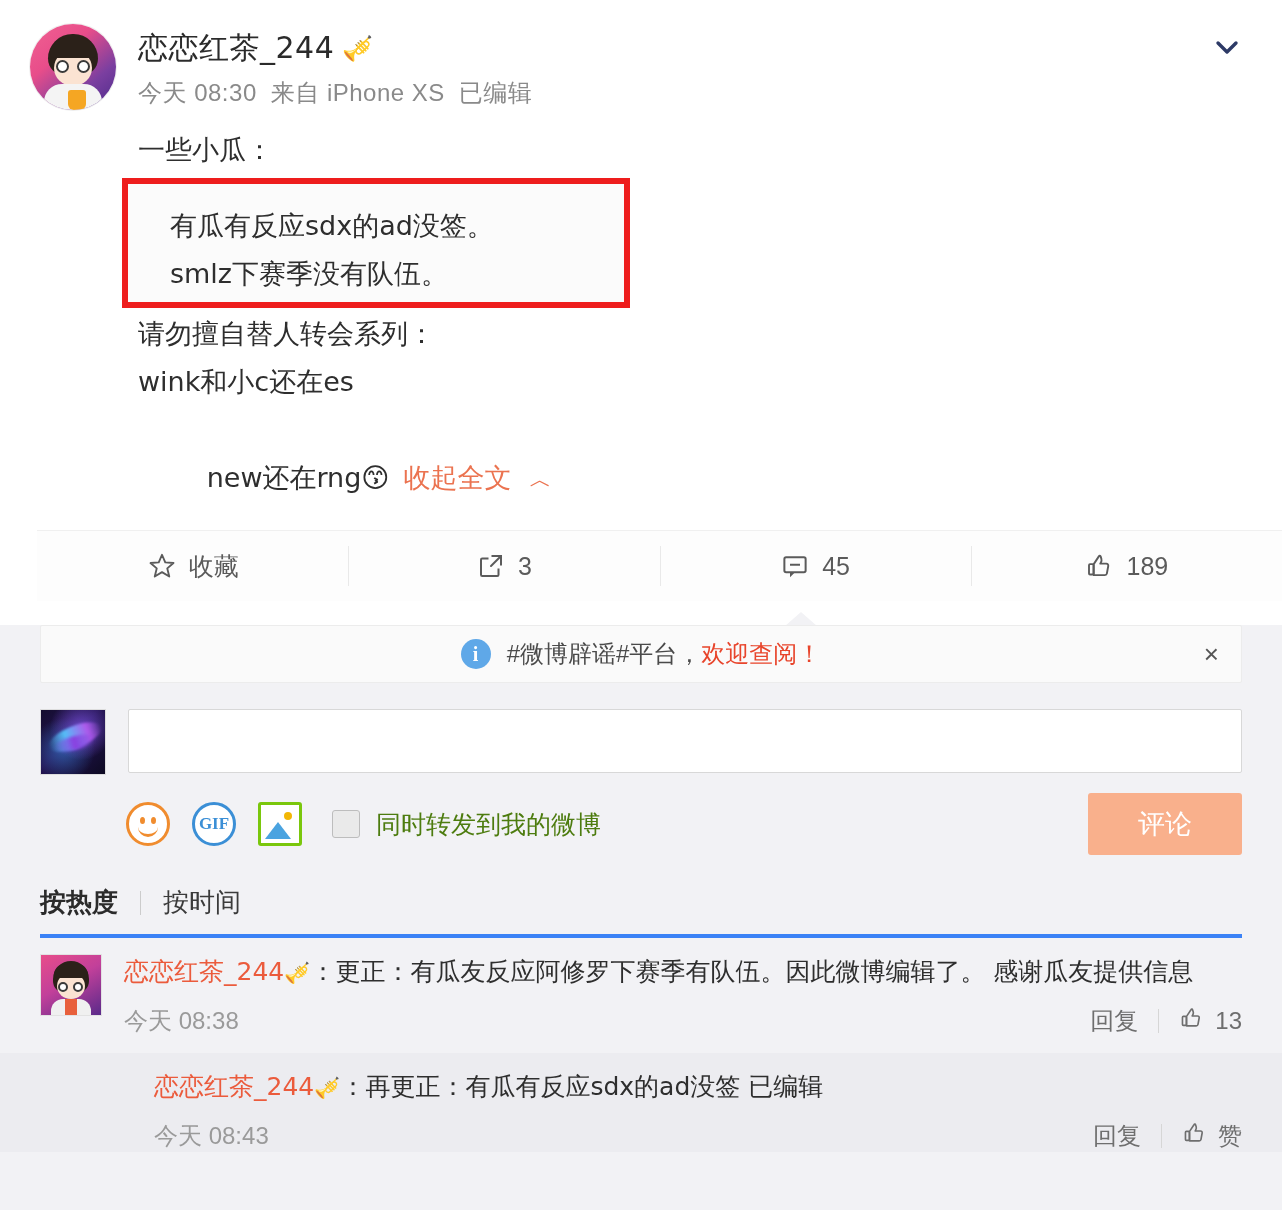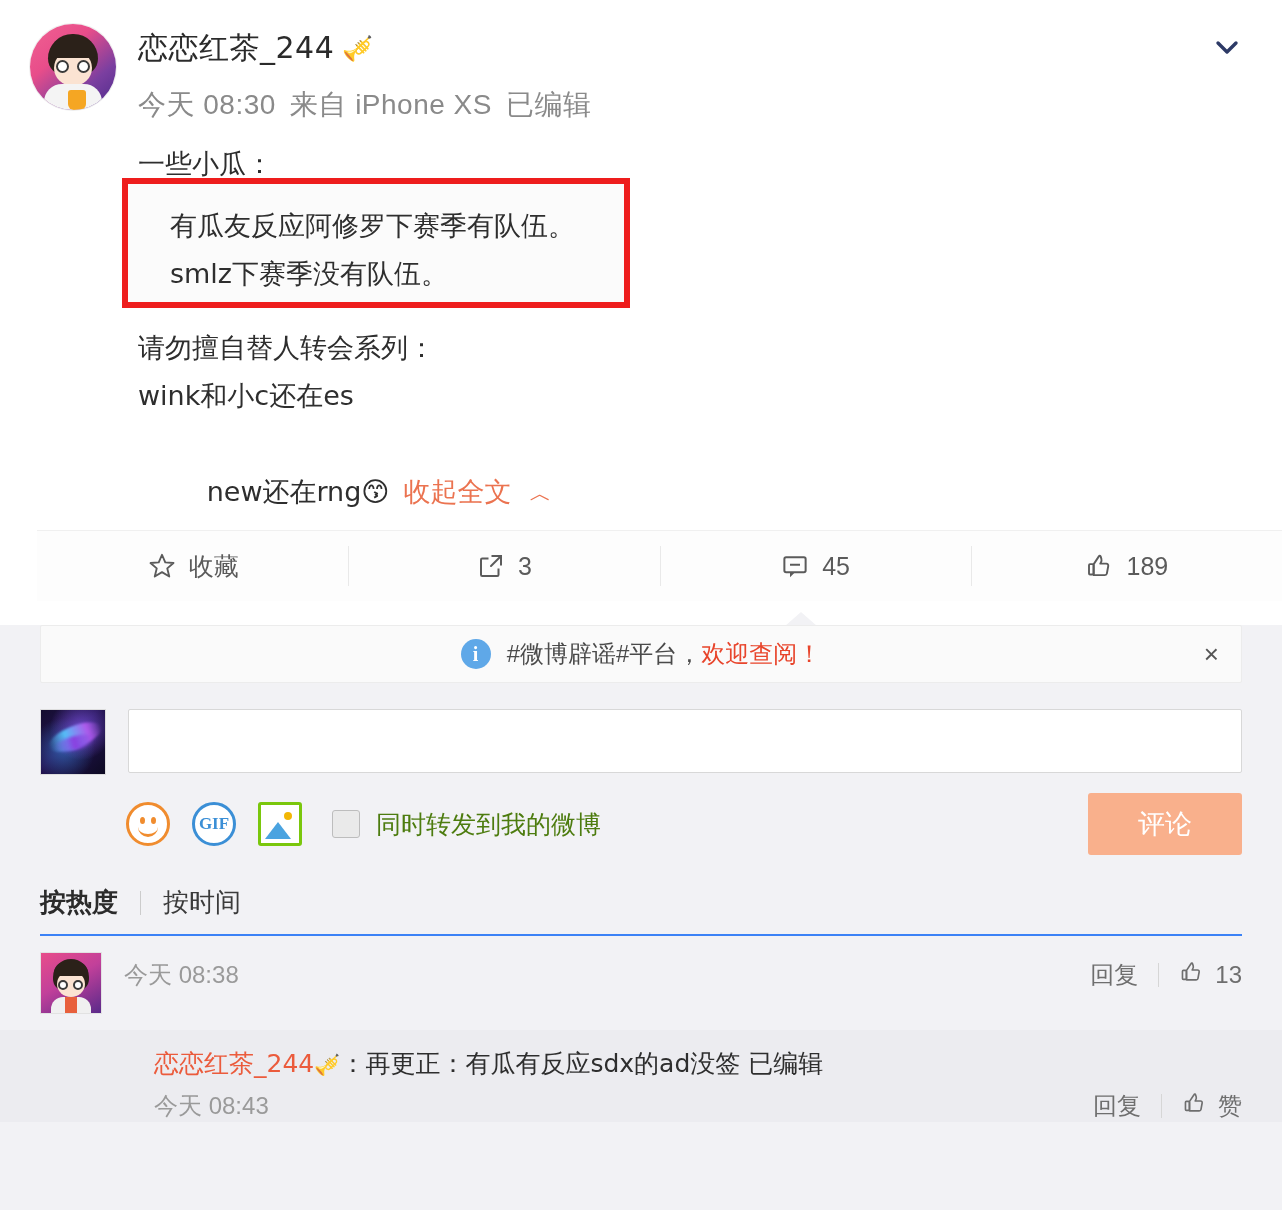--- a/index.html
+++ b/index.html
@@ -63,21 +63,21 @@
   }
 
   .head-meta { margin-left: 22px; padding-top: 4px; }
   .uname-row { display: flex; align-items: center; }
   .uname {
     font-size: 30px; color: #2b2b2b; letter-spacing: .5px;
     font-family: "DejaVu Sans", "Liberation Sans", sans-serif;
   }
   .badge-emoji { margin-left: 8px; font-size: 25px; line-height: 1; }
   .post-time {
-    margin-top: 17px; font-size: 28px; color: #8a8a8a; letter-spacing: .5px;
+    margin-top: 8px; font-size: 24px; color: #8a8a8a; letter-spacing: .5px;
   }
   .post-time .sep { display:inline-block; width: 14px; }
 
   .chevron-top {
     position: absolute; right: 38px; top: 30px;
     width: 34px; height: 34px; cursor: pointer;
   }
   .chevron-top svg { display:block; }
 
   
@@ -234,21 +234,21 @@
     margin-left: auto;
     width: 154px; height: 62px; background: #f9b08c;
     color: #fff; font-size: 27px;
     display: flex; align-items: center; justify-content: center;
     border-radius: 3px; cursor: pointer; border: none;
     font-family: "DejaVu Sans", "Liberation Sans", sans-serif;
   }
 
   .sort-row {
     margin: 30px 40px 0 40px; padding-bottom: 14px;
-    border-bottom: 2px solid #3b82f6;
+    border-bottom: 4px solid #3b82f6;
     display: flex; align-items: center;
     font-size: 26px;
   }
   .sort-tab { color: #3b3b3b; cursor: pointer; }
   .sort-tab.active { font-weight: bold; color: #2b2b2b; }
   .sort-div { width: 1px; height: 24px; background: #ccc; margin: 0 22px; }
 
   
   .cmt { display: flex; padding: 16px 40px 0 40px; }
   .cmt-av {
@@ -265,21 +265,21 @@
   .cmt-av .torso i { position:absolute; left: 14px; top: 0; width: 12px; height: 16px; background: #e8603c; }
 
   .cmt-main { flex: 1; margin-left: 22px; min-width: 0; }
   .cmt-text {
     font-size: 25px; line-height: 36px; color: #2e2e2e;
     font-family: "DejaVu Sans", "Liberation Sans", sans-serif;
   }
   .cmt-user { color: #eb5b3c; cursor: pointer; }
   .cmt-badge { font-size: 21px; }
   .cmt-foot {
-    display: flex; align-items: center; margin-top: 7px;
+    display: flex; align-items: center; margin-top: 14px;
     font-size: 24px; color: #9a9a9a;
   }
   .cmt-time { }
   .cmt-actions { margin-left: auto; display: flex; align-items: center; color: #6e6e6e; }
   .cmt-actions .reply { cursor: pointer; }
   .cmt-actions .vdiv { width: 1px; height: 24px; background: #d6d6d6; margin: 0 20px; }
   .cmt-actions .likew { display: flex; align-items: center; cursor: pointer; text-align: right; }
   .cmt-actions .likew .lbl { margin-left: 10px; }
 
   .cmt-reply-block { background: #ececf0; margin: 16px 0 0 0; }
@@ -325,21 +325,21 @@
       <div class="line">一些小瓜：</div>
       <div class="gap-block"></div>
       <div class="line">请勿擅自替人转会系列：</div>
       <div class="line">wink和小c还在es</div>
       <div class="line">
         <span>new还在rng</span><span>😙</span><span class="collapse-link">收起全文</span><span class="collapse-caret">︿</span>
       </div>
     </div>
 
     <div class="annot-inner">
-      <div class="line">有瓜友反应阿修罗下赛季有队伍。</div>
+      <div class="line">有瓜有反应sdx的ad没签。</div>
       <div class="line">smlz下赛季没有队伍。</div>
     </div>
     <div class="annot-box"></div>
   </div>
 
   <div class="action-bar">
     <div class="act">
       <span class="ico">
         <svg width="30" height="30" viewBox="0 0 24 24">
             <polygon points="12,3 14.6,9.1 21.2,9.6 16.2,13.9 17.8,20.4 12,16.9 6.2,20.4 7.8,13.9 2.8,9.6 9.4,9.1" fill="none" stroke="#5b5b5b" stroke-width="1.5" stroke-linejoin="round"></polygon>
@@ -423,20 +423,23 @@
         <div class="hair"></div>
           <div class="face"></div>
           <div class="bang"></div>
         <div class="g l"></div>
           <div class="g r"></div>
         <div class="torso">
             <i></i>
           </div>
       </div>
       <div class="cmt-main">
+        <div class="cmt-text">
+          <span class="cmt-user">恋恋红茶_244</span><span class="cmt-badge">🎺</span><span>：</span><span>更正：有瓜友反应阿修罗下赛季有队伍。因此微博编辑了。 感谢瓜友提供信息</span>
+        </div>
         <div class="cmt-foot">
           <span class="cmt-time">今天 08:38</span>
           <span class="cmt-actions">
             <span class="reply">回复</span>
             <span class="vdiv"></span>
             <span class="likew">
               <span>
                 <svg width="26" height="26" viewBox="0 0 24 24">
                   <path d="M7 10.5l4.2-6.4c.3-.5 1.1-.4 1.3.2l.6 2c.3 1 .1 2-.4 2.9l-.5.9h4.9c1 0 1.7.9 1.5 1.9l-1.1 6c-.1.8-.8 1.3-1.6 1.3H7z" fill="none" stroke="#6e6e6e" stroke-width="1.5" stroke-linejoin="round"></path>
                   <rect x="3.2" y="10.5" width="3.6" height="8.3" rx=".8" fill="none" stroke="#6e6e6e" stroke-width="1.5"></rect>

